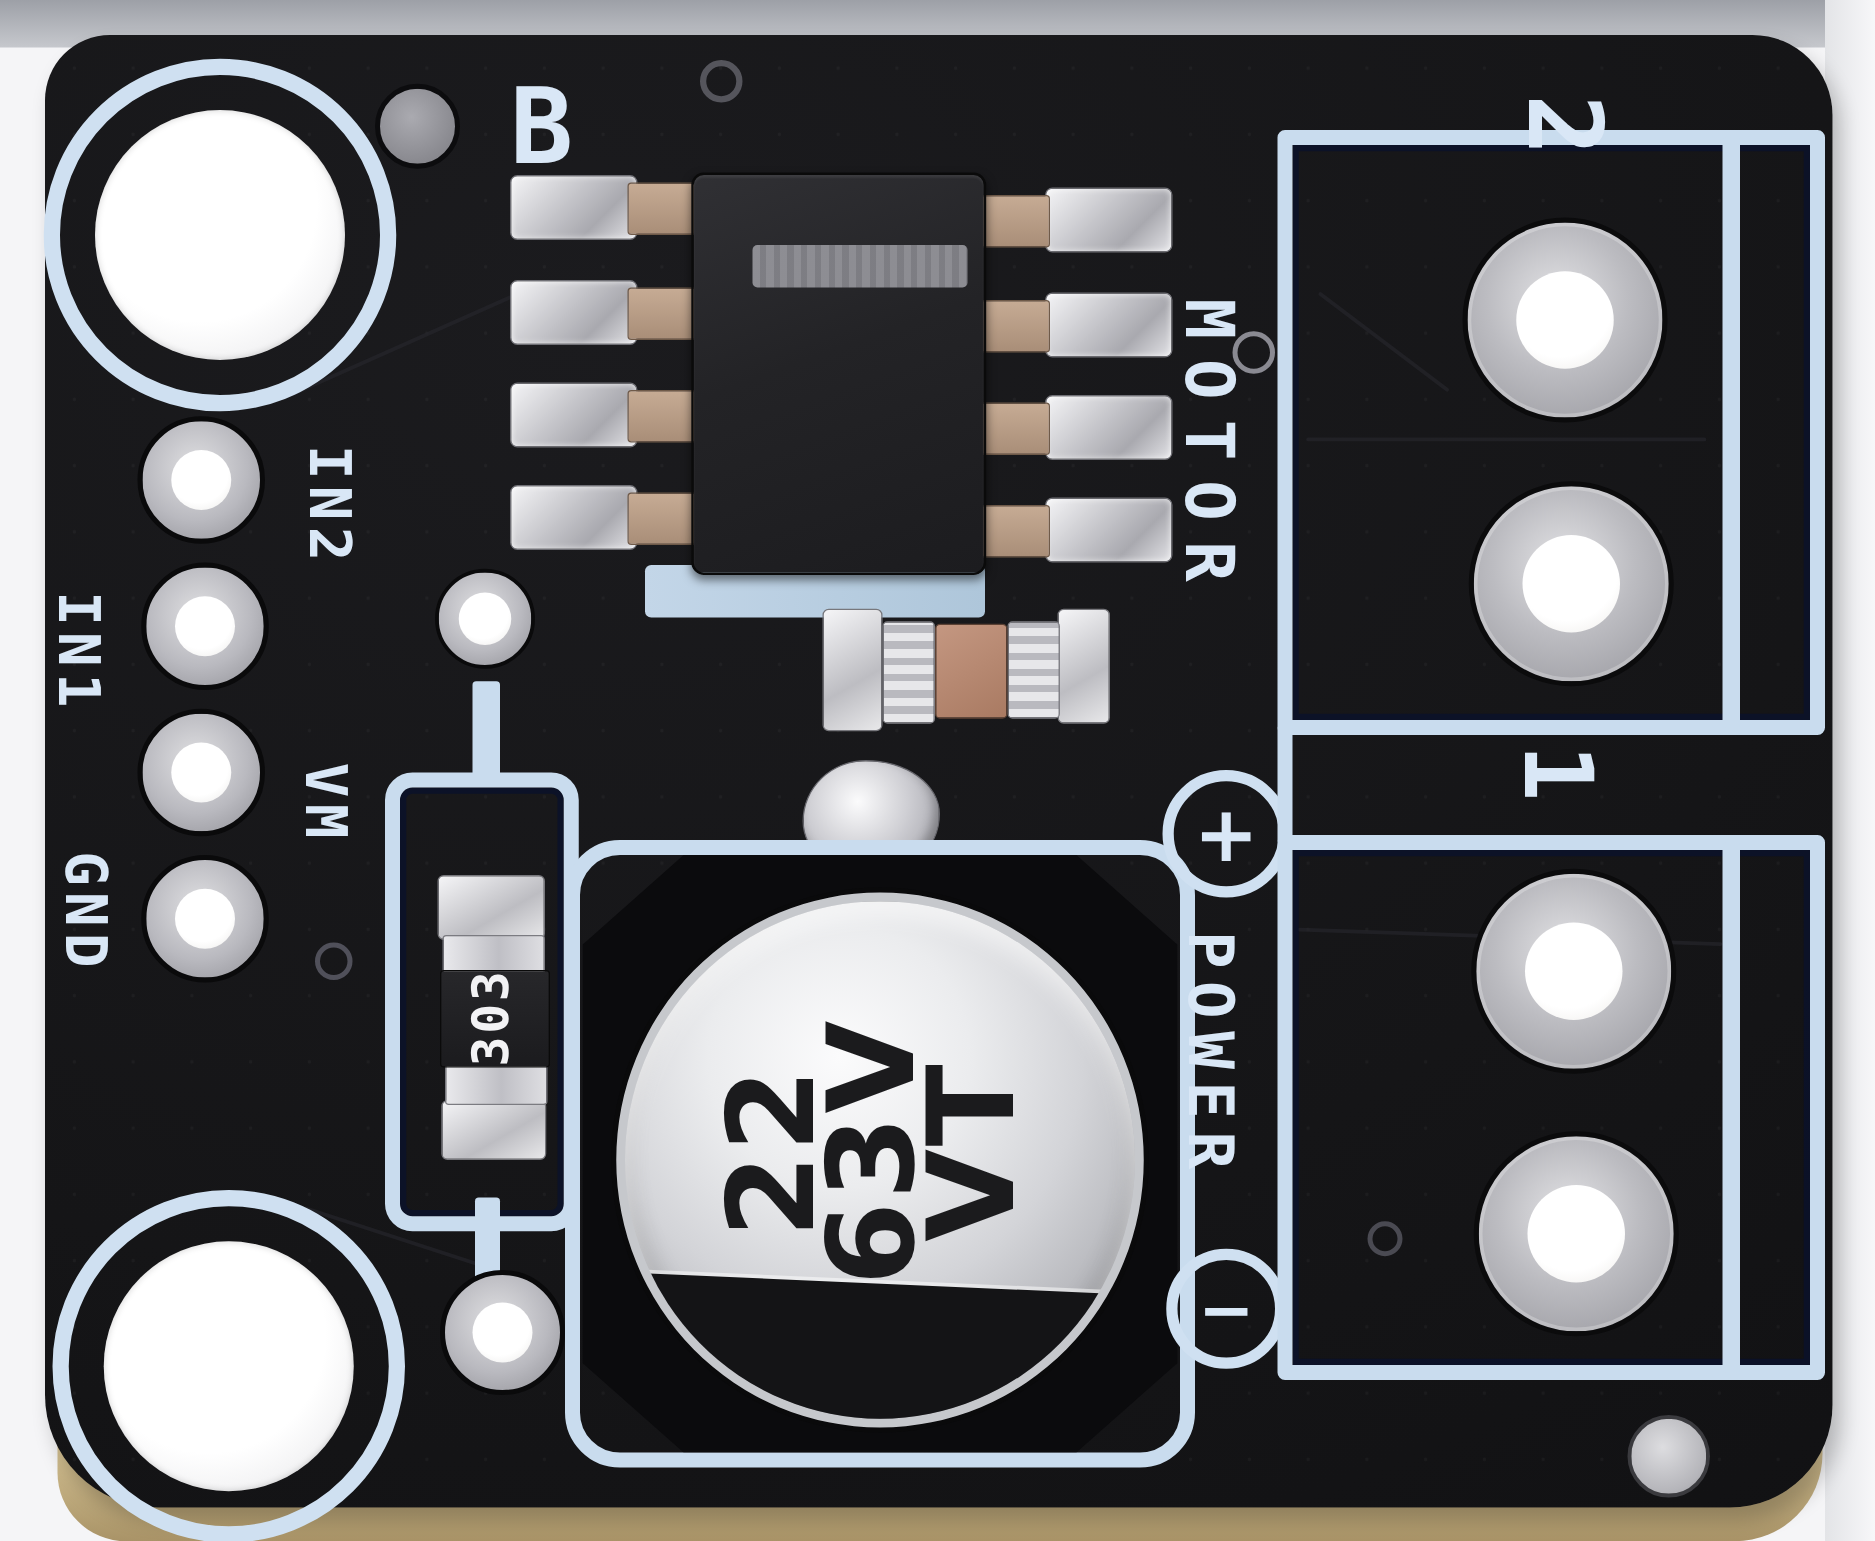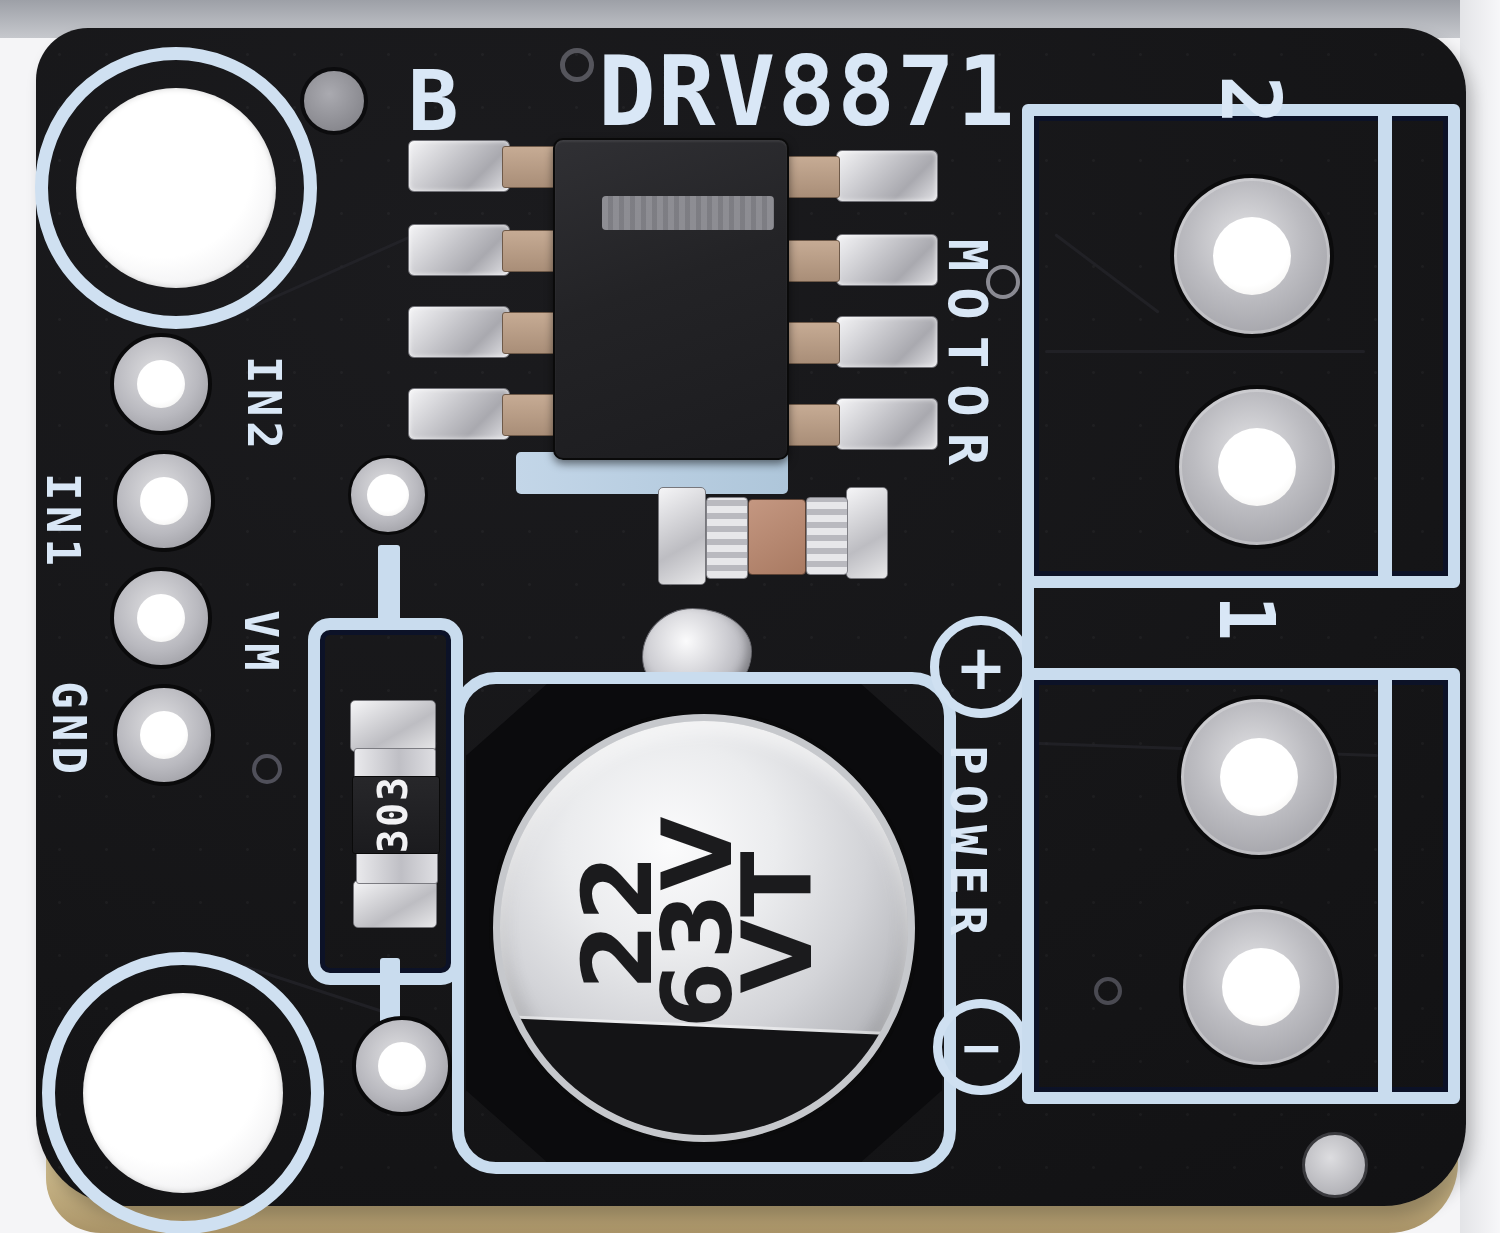--- a/index.html
+++ b/index.html
@@ -88,21 +88,20 @@
   <div class="abs trace" style="left:240px;top:988px;width:150px;transform:rotate(18deg);"></div>
 
   <div class="abs hole-big" style="left:35px;top:47px;width:256px;height:256px;">
       <div class="bore"></div>
     </div>
   <div class="abs hole-big" style="left:42px;top:952px;width:256px;height:256px;">
       <div class="bore"></div>
     </div>
 
   <div class="abs sk sk-rev" style="left:408px;top:52px;">B</div>
-  <div class="abs sk sk-part" style="left:598px;top:36px;">DRV8871</div>
   <div class="abs" style="left:300px;top:67px;width:60px;height:60px;border-radius:50%;border:4px solid #0c0c0e;background:radial-gradient(circle at 42% 38%,#aaaab0,#7c7c82);"></div>
   <div class="abs via" style="left:560px;top:48px;width:24px;height:24px;border:5px solid #55555c;"></div>
 
   <div class="abs hole" style="left:110px;top:333px;width:94px;height:94px;">
       <div class="bore" style="width:48px;height:48px;"></div>
     </div>
   <div class="abs hole" style="left:113px;top:450px;width:94px;height:94px;">
       <div class="bore" style="width:48px;height:48px;"></div>
     </div>
   <div class="abs hole" style="left:110px;top:567px;width:94px;height:94px;">

